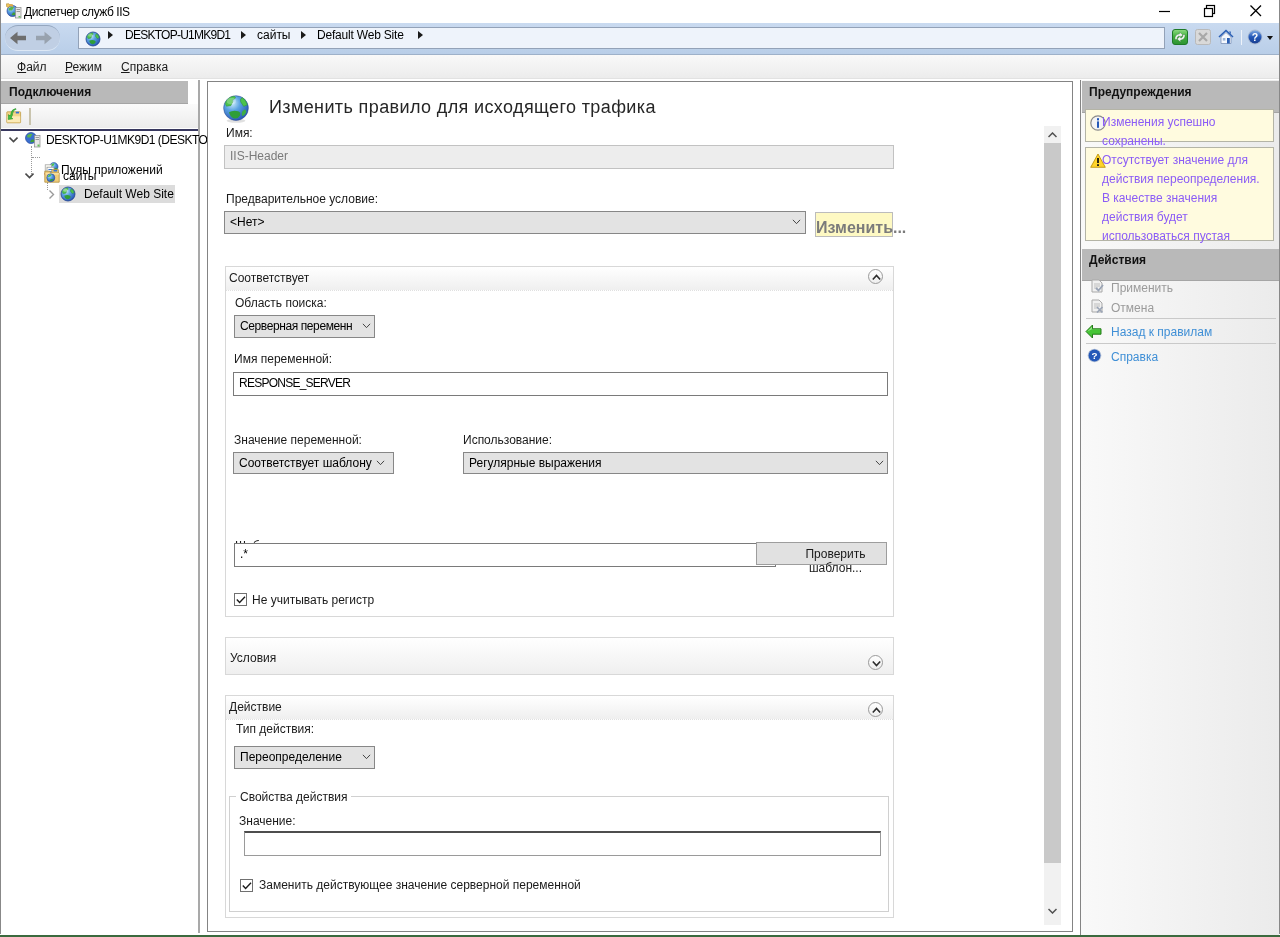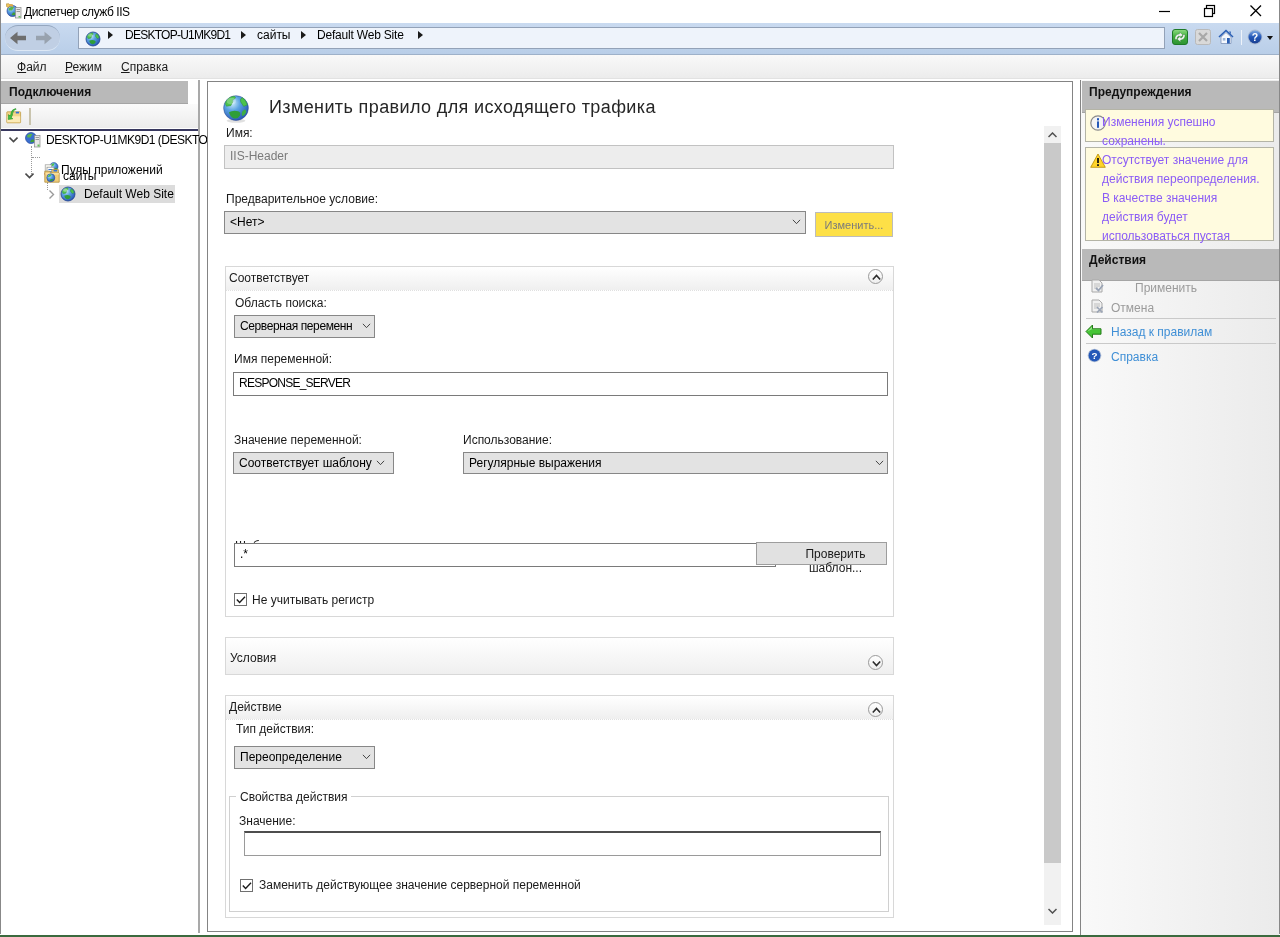--- a/index.html
+++ b/index.html
@@ -36,21 +36,21 @@
 .treelabel { position:absolute; top:2px; font-size:12px; color:#000; white-space:nowrap; }
 
 #mainpanel { left:207px; top:81px; width:866px; height:851px; background:#ffffff; border:1px solid #848484; }
 
 .lbl { font-size:12px; color:#1a1a1a; white-space:nowrap; }
 .tb { background:#ffffff; border:1px solid #7a7a7a; font-size:12px; color:#000; padding:3px 0 0 5px; }
 .tb-dis { background:#ededed; border:1px solid #c2c2c2; font-size:12px; color:#7a7a7a; padding:3px 0 0 5px; }
 .combo { background:#e3e3e3; border:1px solid #878787; font-size:12px; color:#000; padding:3px 0 0 5px; white-space:nowrap; overflow:hidden; }
 .combo .chev { position:absolute; top:7px; width:9px; height:6px; }
 .btn { background:#e1e1e1; border:1px solid #9d9d9d; font-size:12px; color:#1a1a1a; text-align:center;padding-left:28px; }
-.btn-dis { background:#fde047; border:1px solid #bcbcbc; font-size:11px; color:#7b7b7b; text-align:center; }
+.btn-dis { background:#fef9c3; border:1px solid #bcbcbc; font-size:16px; color:#7b7b7b; text-align:center;font-weight:bold; }
 .section { border:1px solid #d8d8d8; background:#ffffff; }
 .sec-head { position:absolute; left:0; top:0; width:100%; background:linear-gradient(#ffffff,#efefef); border-bottom:1px dotted #e0e0e0; }
 .sec-title { position:absolute; left:3px; top:4px; font-size:12px; color:#1a1a1a; }
 .sec-btn { position:absolute; width:15px; height:15px; border-radius:50%; border:1px solid #9a9a9a; background:linear-gradient(#ffffff,#eeeeee); }
 .cb { width:13px; height:13px; background:#fff; border:1px solid #707070; }
 
 #sb { left:1044px; top:126px; width:17px; height:799px; background:#f1f1f1; }
 #sb-thumb { left:0px; top:17px; width:17px; height:720px; background:#c9c9c9; }
 
 #rightpanel { left:1080px; top:80px; width:199px; height:855px; background:linear-gradient(to right,#f9f9f9,#ebebeb); border-left:1px solid #848484; }
@@ -395,21 +395,21 @@
   <div class="abs rp-header" style="top:169px;">
       <div>Действия</div>
     </div>
   <div class="abs" style="left:9px;top:199px;width:14px;height:14px;">
     <svg width="14" height="14" viewBox="0 0 14 14">
       <path d="M2 1 L9 1 L12 4 L12 13 L2 13 Z" fill="#f0f0f0" stroke="#a8a8a8"></path>
       <path d="M4 5 L10 5 M4 7 L10 7 M4 9 L8 9" stroke="#b8b8b8" stroke-width="0.9"></path>
       <path d="M6 9 L8.5 11.5 L13 6" fill="none" stroke="#9aa4b5" stroke-width="1.8"></path>
     </svg>
   </div>
-  <div class="abs rp-item rp-dis" style="left:30px;top:201px;margin-left:24px;">Применить</div>
+  <div class="abs rp-item rp-dis" style="left:30px;top:201px;">Применить</div>
   <div class="abs" style="left:9px;top:219px;width:14px;height:14px;">
     <svg width="14" height="14" viewBox="0 0 14 14">
       <path d="M2 1 L9 1 L12 4 L12 13 L2 13 Z" fill="#f0f0f0" stroke="#a8a8a8"></path>
       <path d="M4 5 L10 5 M4 7 L10 7 M4 9 L8 9" stroke="#b8b8b8" stroke-width="0.9"></path>
       <path d="M7 8 L12.5 13.5 M12.5 8 L7 13.5" stroke="#9aa4b5" stroke-width="1.6"></path>
     </svg>
   </div>
   <div class="abs rp-item rp-dis" style="left:30px;top:221px;">Отмена</div>
   <div class="abs" style="left:5px;top:238px;width:190px;height:1px;background:#c9c9c9;"></div>
   <div class="abs" style="left:4px;top:244px;width:16px;height:14px;">

